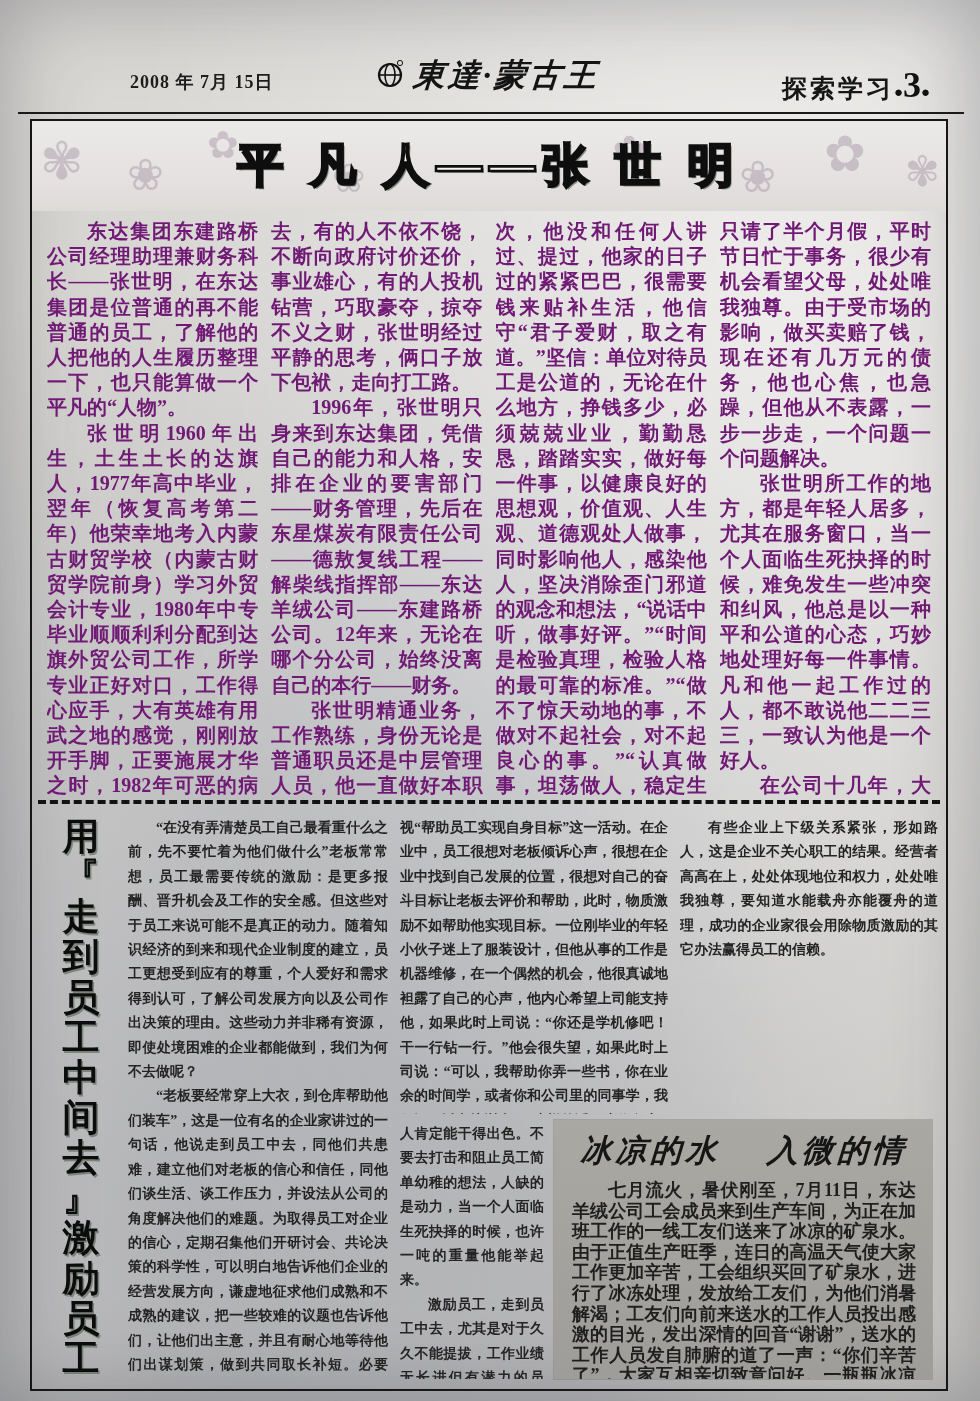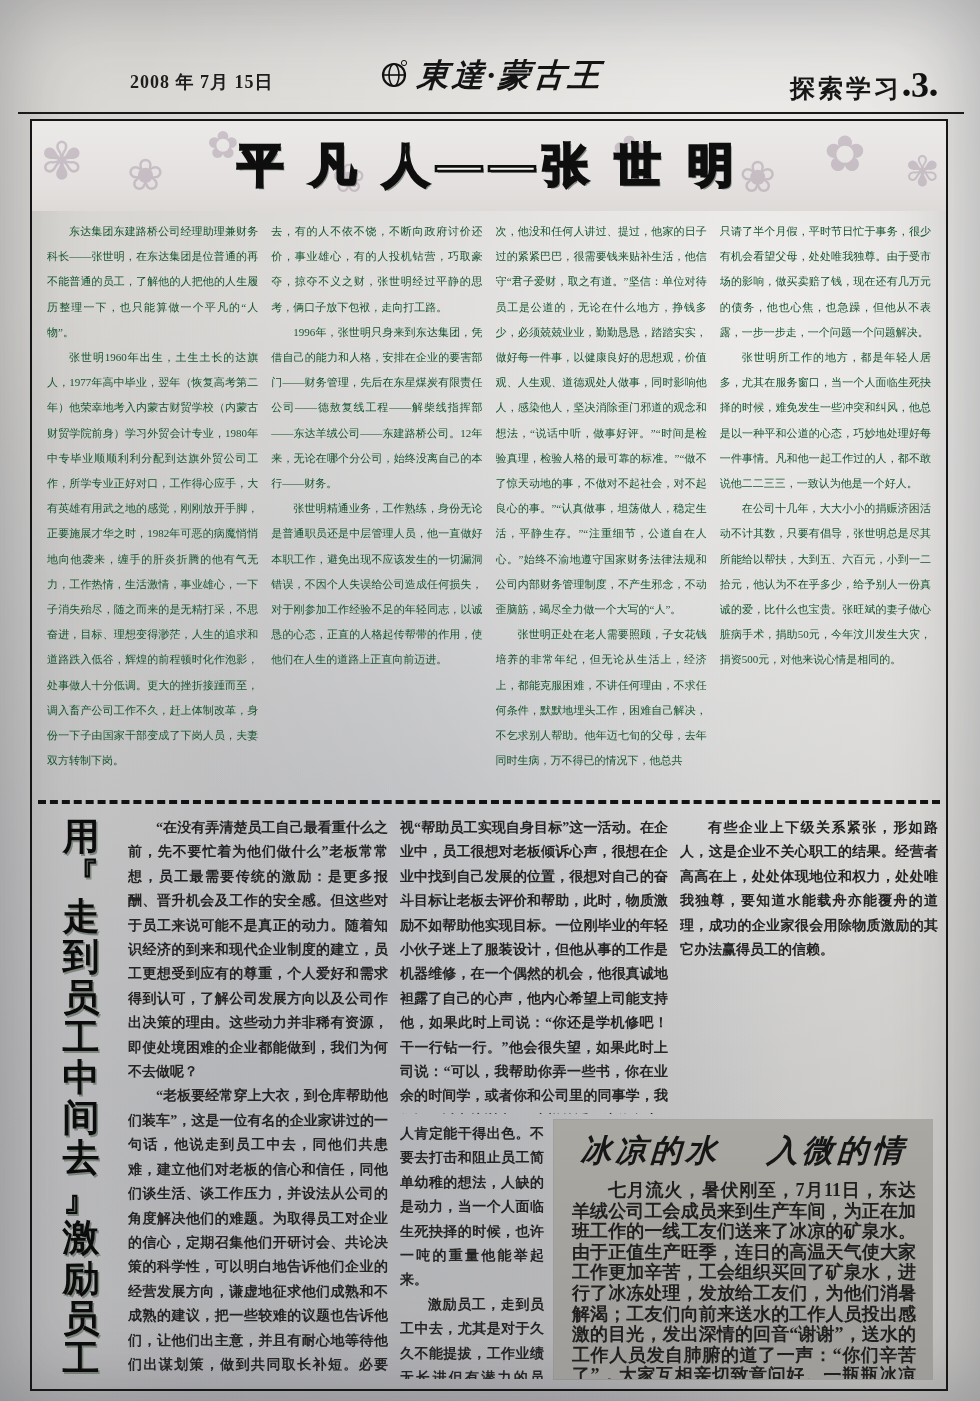--- a/index.html
+++ b/index.html
@@ -12,21 +12,21 @@
     position:absolute;inset:0;
     background:
       radial-gradient(ellipse at 18% 88%, rgba(85,95,120,.22), transparent 55%),
       radial-gradient(ellipse at 78% 22%, rgba(255,255,255,.55), transparent 60%),
       radial-gradient(ellipse at 45% 55%, rgba(145,155,175,.14), transparent 70%),
       radial-gradient(ellipse at 60% 95%, rgba(120,125,140,.18), transparent 60%),
       linear-gradient(#dbd9d5,#cfcdc9);
     box-shadow: inset 0 0 90px rgba(40,42,55,.35);
   }
   
-  .header{position:absolute;top:52px;left:30px;right:28px;height:56px;}
+  .header{position:absolute;top:52px;left:30px;right:36px;height:56px;}
   .date{position:absolute;left:100px;top:18px;font-size:18px;font-weight:600;color:#1d1d1d;letter-spacing:1px;}
   .masthead{position:absolute;left:50%;top:2px;transform:translateX(-50%);display:flex;align-items:center;gap:8px;}
   .masthead-title{font-size:32px;font-weight:800;color:#141414;font-style:italic;letter-spacing:3px;
     font-family:"Liberation Serif","DejaVu Serif",serif;transform:skewX(-4deg);}
   .section-group{position:absolute;right:14px;top:12px;display:flex;align-items:baseline;}
   .section-label{font-size:25px;font-weight:800;color:#161616;font-family:"Liberation Sans","DejaVu Sans",sans-serif;letter-spacing:3px;}
   .bullet{font-size:15px;color:#111;}
   .page-number{font-size:36px;font-weight:700;color:#111;}
   .header-rule{position:absolute;top:112px;left:18px;right:16px;height:2px;background:#1a1a1a;}
   .checkmark{position:absolute;top:128px;right:58px;font-size:18px;color:#2a2a33;transform:rotate(-8deg);}
@@ -46,21 +46,21 @@
   .headline{
     position:relative;z-index:2;
     font-family:Liberation Sans, sans-serif;
     font-size:46px;font-weight:800;letter-spacing:7px;color:#faf8f4;
     -webkit-text-stroke:2.6px #0e0e0e;
     text-shadow:2px 2px 0 rgba(20,40,20,.45);
     white-space:nowrap;
   }
   
   .main-cols{flex:0 0 auto;height:584px;display:flex;gap:13px;padding:8px 15px 0;box-sizing:border-box;overflow:hidden;}
-  .mcol{flex:1;overflow:hidden;color:#14532d;font-size:11px;line-height:25.2px;font-weight:400;
+  .mcol{flex:1;overflow:hidden;color:#701a75;font-size:20px;line-height:25.2px;font-weight:700;
     text-align:justify;word-break:break-all;}
   .para{margin:0;}
   .indent{text-indent:2em;}
   .cont{text-indent:0;}
   .sig{float:right;font-weight:700;letter-spacing:2px;}
   
   .dashed-divider{flex:0 0 auto;border-top:4px dashed #121212;margin:5px 6px 4px;}
   
   .bottom{flex:1;display:flex;gap:12px;padding:8px 14px 10px;box-sizing:border-box;overflow:hidden;}
   .vtitle{

